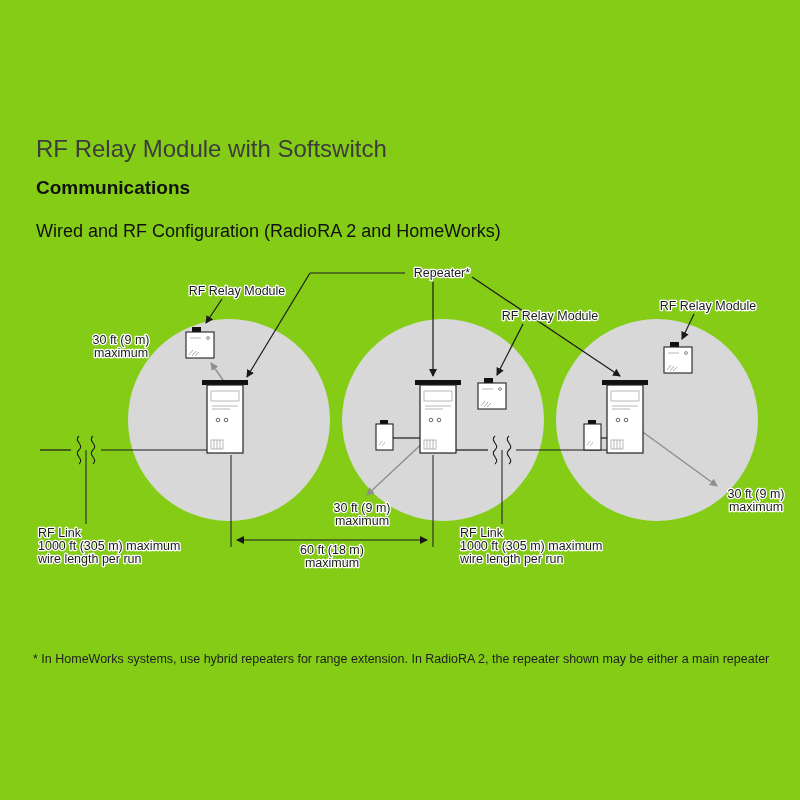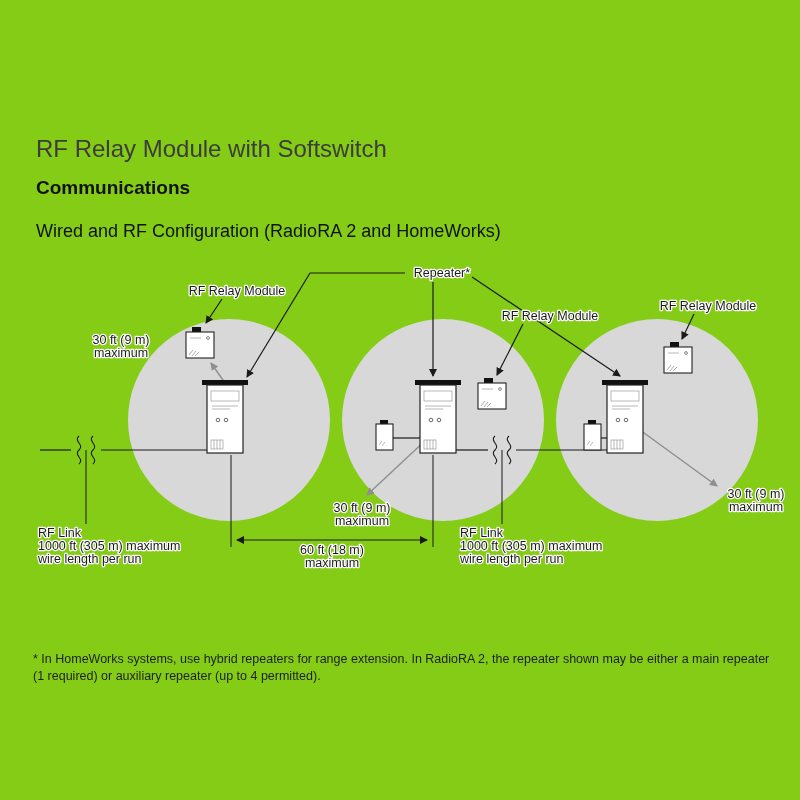--- a/index.html
+++ b/index.html
@@ -149,16 +149,15 @@
       <text x="38" y="313">wire length per run</text>
 
       <text x="460" y="287">RF Link</text>
       <text x="460" y="300">1000 ft (305 m) maximum</text>
       <text x="460" y="313">wire length per run</text>
     </g>
   </svg>
 
   <div class="footnote">
     <div>* In HomeWorks systems, use hybrid repeaters for range extension. In RadioRA 2, the repeater shown may be either a main repeater</div>
-    <div>(1 required) or auxiliary repeater (up to 4 permitted).</div>
   </div>
 
 </div>
 
 </body></html>

